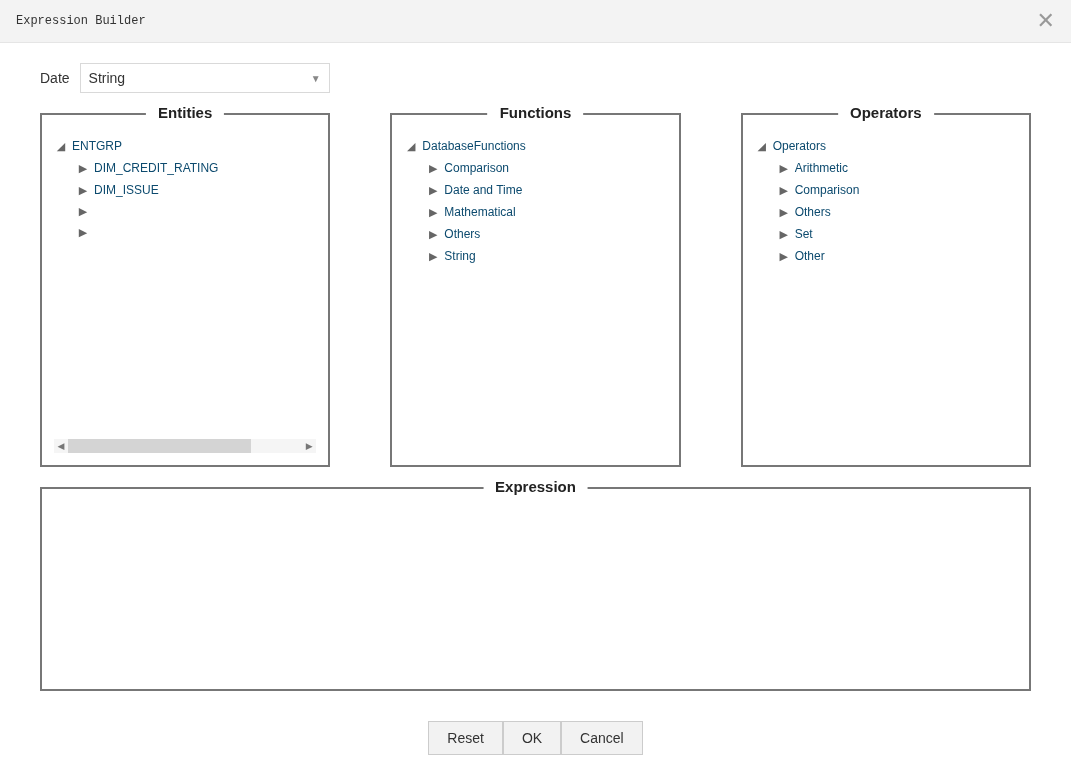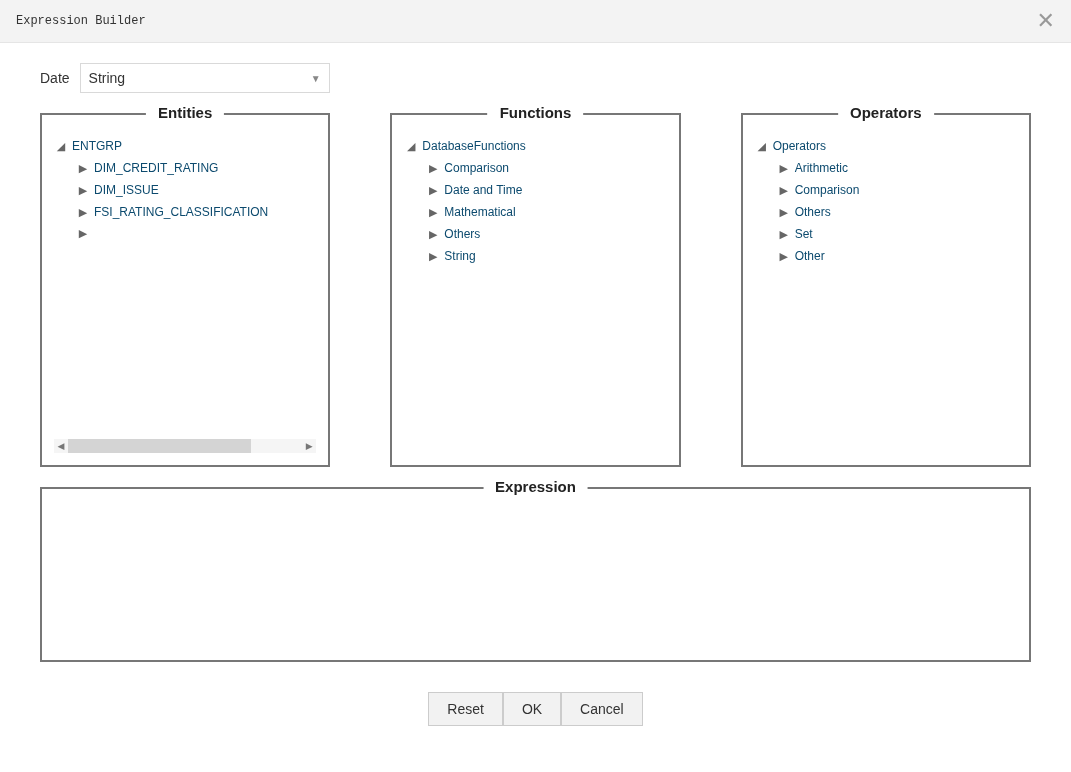--- a/index.html
+++ b/index.html
@@ -28,21 +28,21 @@
 .tree-item .toggle { display: inline-block; width: 14px; text-align: center; color: #666; font-size: 11px; margin-right: 4px; }
 .tree-label { color: #0c4a6e; font-size: 12px; }
 .tree-children { list-style: none; padding-left: 22px; }
 
 .hscroll { display: flex; align-items: center; height: 14px; margin-top: 4px; }
 .hscroll .arrow { width: 14px; height: 14px; display: flex; align-items: center; justify-content: center; color: #777; font-size: 9px; background: #f5f5f5; cursor: pointer; }
 .hscroll .track { flex: 1; height: 14px; background: #f5f5f5; position: relative; }
 .hscroll .thumb { position: absolute; left: 0; top: 0; height: 14px; width: 78%; background: #d4d4d4; }
 
 .expr-section { padding: 0 40px 20px; }
-.expr-fieldset { border: 2px solid #777; position: relative; padding: 12px 12px 12px; height: 175px; text-decoration: underline; }
+.expr-fieldset { border: 2px solid #777; position: relative; padding: 12px 12px 12px; height: 204px; text-decoration: underline; }
 
 .button-row { display: flex; justify-content: center; padding: 10px 0 20px; }
 .btn { background: #f2f2f2; border: 1px solid #ccc; padding: 8px 18px; font-size: 14px; color: #333; cursor: pointer; }
 </style>
 </head>
 <body>
 
 <div class="header">
   <h1>Expression Builder</h1>
   <span class="close-x">✕</span>
@@ -80,21 +80,20 @@
               </li>
             <li>
                 <div class="tree-item">
                   <span class="toggle">▶</span>
                   <span class="tree-label">DIM_ISSUE</span>
                 </div>
               </li>
             <li>
                 <div class="tree-item">
                   <span class="toggle">▶</span>
-                  <span class="tree-label">FSI_RATING_CLASSIFICATION</span>
                 </div>
               </li>
             <li>
                 <div class="tree-item">
                   <span class="toggle">▶</span>
                 </div>
               </li>
           </ul>
         </li>
       </ul>

